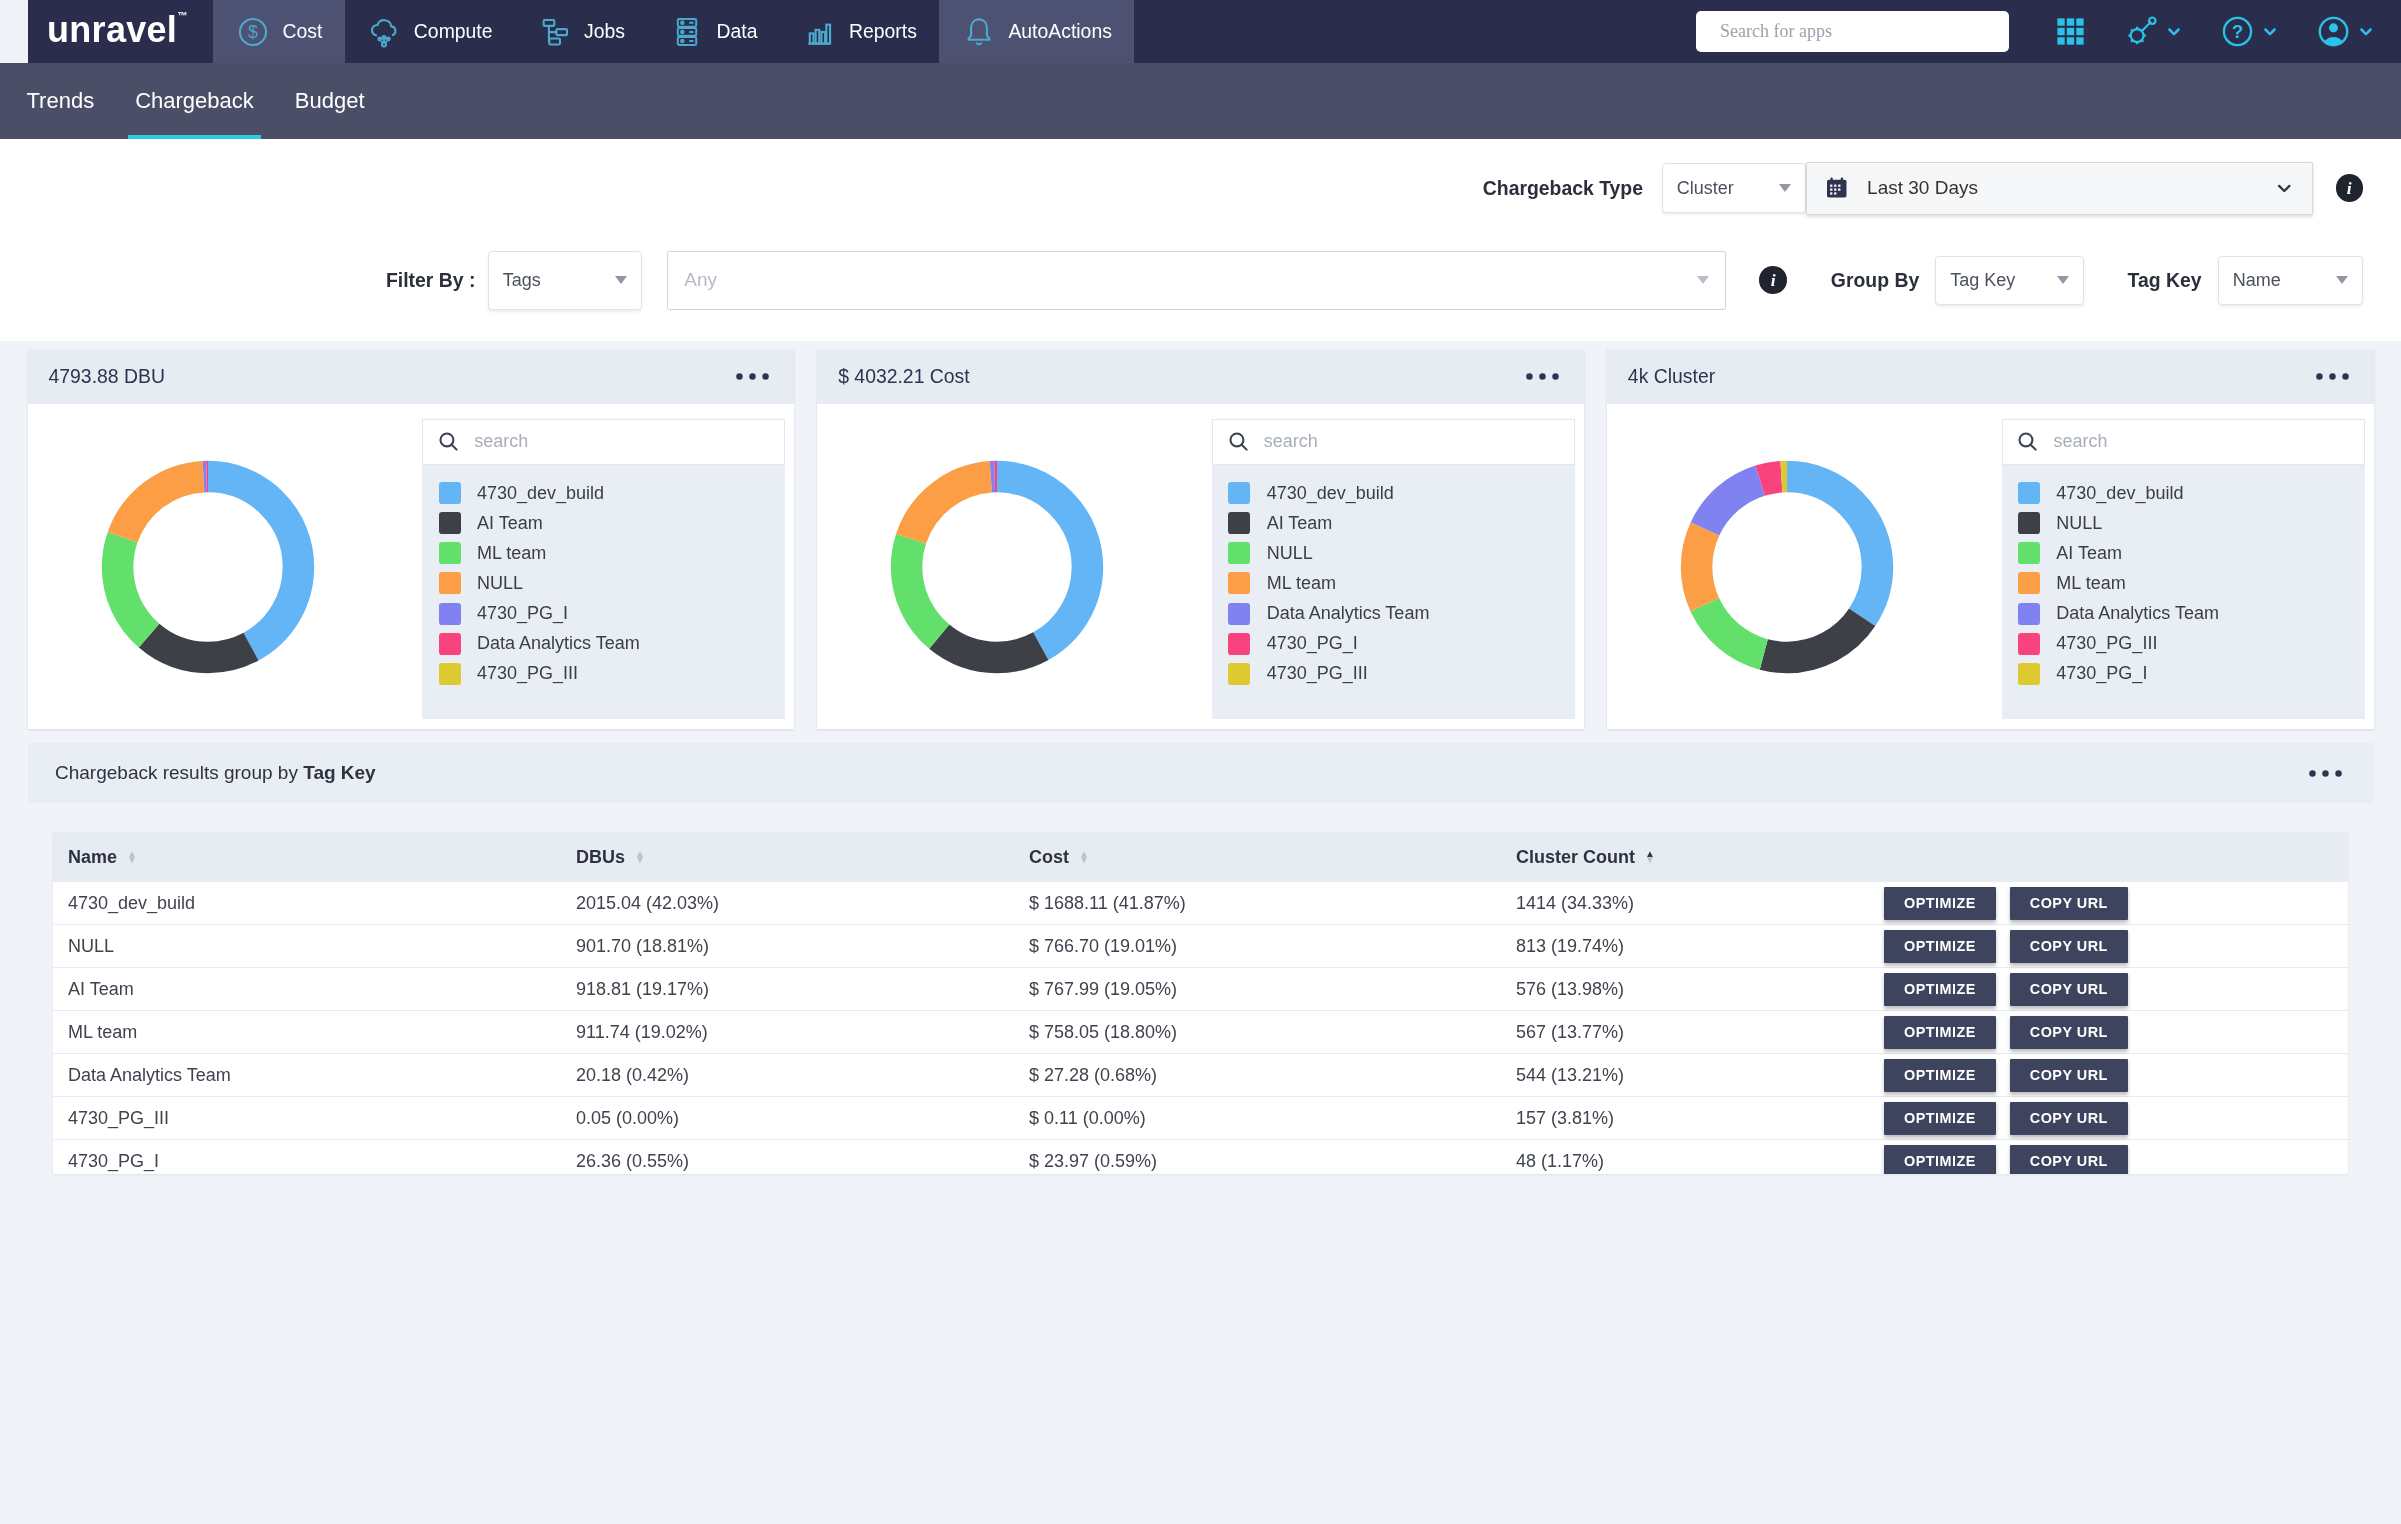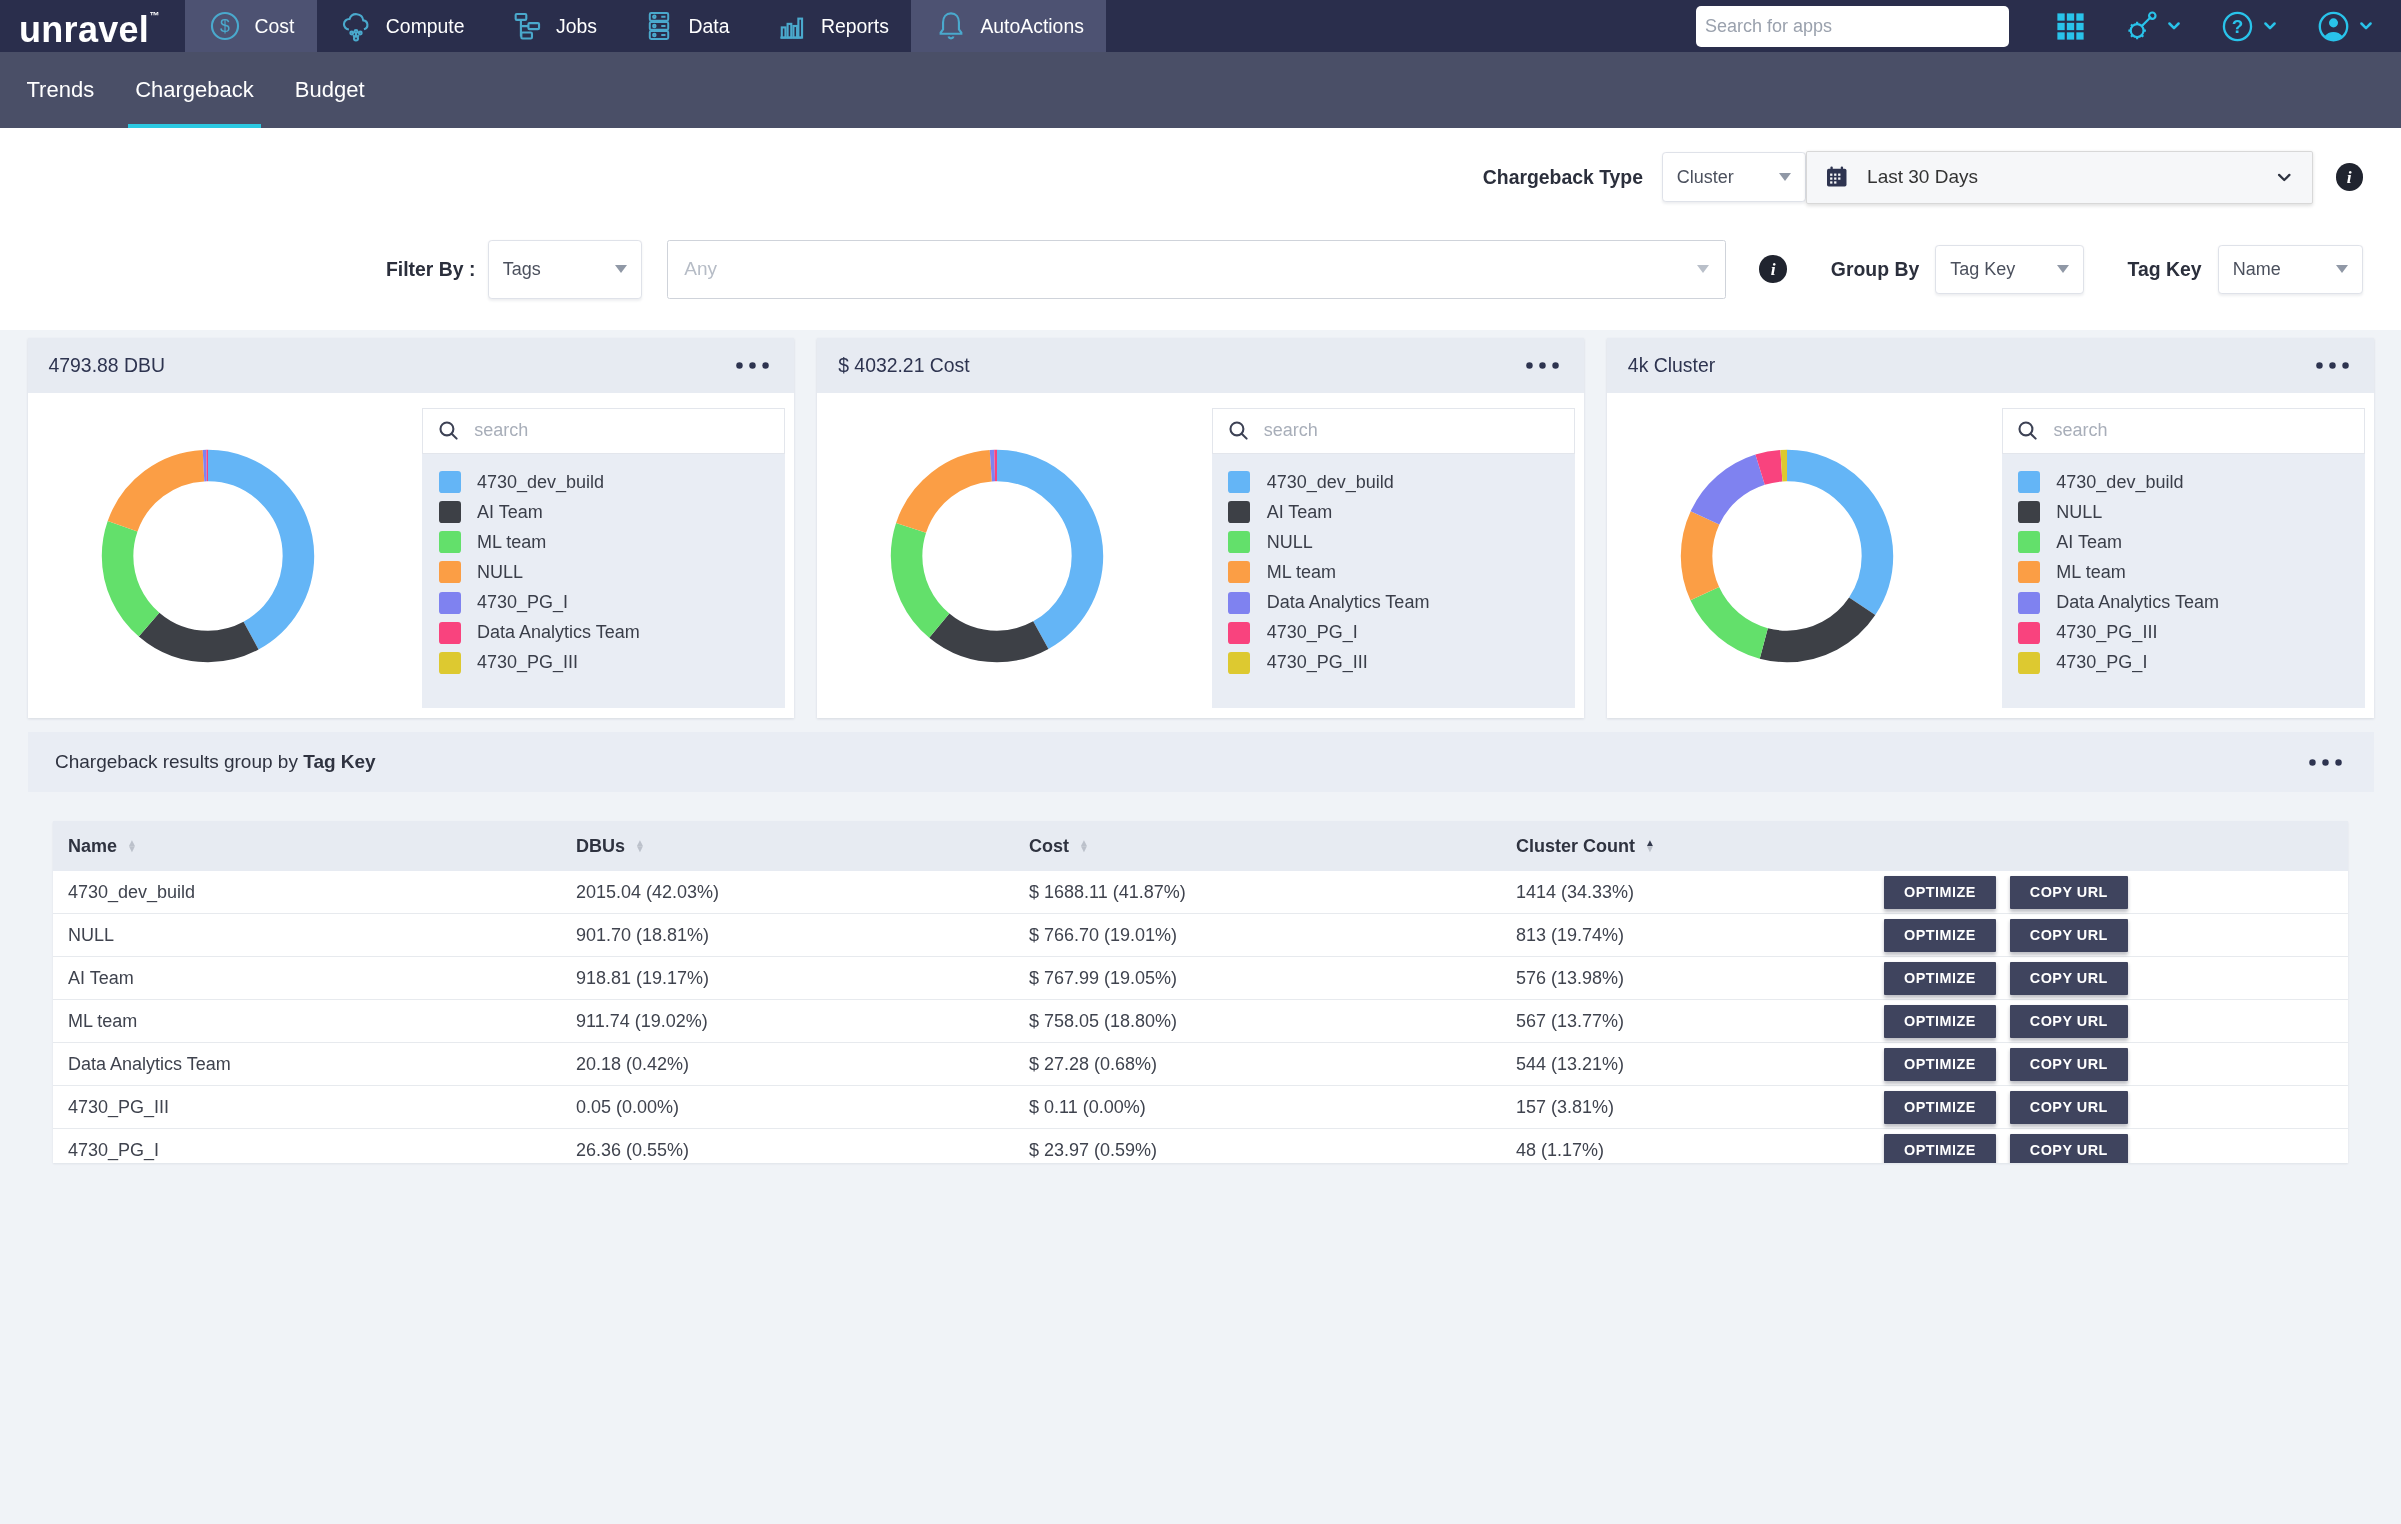--- a/index.html
+++ b/index.html
@@ -1,30 +1,30 @@
 <!DOCTYPE html>
 <html style="font-size:10px"><head>
 <meta charset="utf-8">
 <style>
   html,body{margin:0;padding:0;width:2401px;height:1524px;overflow:hidden;
     font-family:"Liberation Sans","DejaVu Sans",sans-serif;background:#f0f3f7;}
   *{box-sizing:border-box;}
 
   
-  .topbar{height:52px;background:#2a2e4c;display:flex;align-items:stretch;color:#fff;}
+  .topbar{height:63px;background:#2a2e4c;display:flex;align-items:stretch;color:#fff;margin-left:28px;}
   .logo{display:flex;align-items:flex-start;padding:8.8px 26px 0 19px;font-size:36px;font-weight:bold;letter-spacing:0.3px;color:#fff;}
   .logo .tm{font-size:10px;margin-top:1.3px;}
   .mainnav{display:flex;align-items:stretch;}
   .nav-item{display:flex;align-items:center;gap:12.5px;padding:0 22.5px;font-size:19.4px;color:#fff;cursor:pointer;white-space:nowrap;}
   .nav-item.active{background:#4d5272;}
   .nav-item svg{width:34px;height:34px;color:#4aa9cd;flex:none;}
   .badge{background:#29c3ea;color:#fff;font-size:13px;font-weight:bold;letter-spacing:0.9px;
     border-radius:16.3px;padding:5.6px 12.5px;margin-left:3.8px;}
   .search-apps{margin-left:auto;align-self:center;width:313px;height:41px;background:#fff;border:none;
-    border-radius:5px;padding:0 9px;font-size:18px;color:#8b5cf6;margin-right:44px;outline:none;}
+    border-radius:5px;padding:0 24px;font-size:18px;color:#8b5cf6;margin-right:44px;outline:none;font-family:Liberation Serif, serif;}
   .search-apps::placeholder{color:#9aa1ad;}
   .top-icons{display:flex;align-items:center;gap:36px;padding-right:25px;color:#29c3ea;}
   .icon-group{display:flex;align-items:center;gap:5px;cursor:pointer;}
   .top-icons svg.big{width:35px;height:35px;}
   .top-icons svg.chev{width:20px;height:20px;}
 
   
   .tabsbar{height:76px;background:#4a4f67;display:flex;align-items:stretch;padding-left:19px;}
   .tab{display:flex;align-items:center;padding:0 7.5px;margin-right:26px;position:relative;font-size:22px;color:#fff;cursor:pointer;}
   .tab.active::after{content:"";position:absolute;left:0;right:0;bottom:0;height:4.4px;background:#2cc9e1;}

